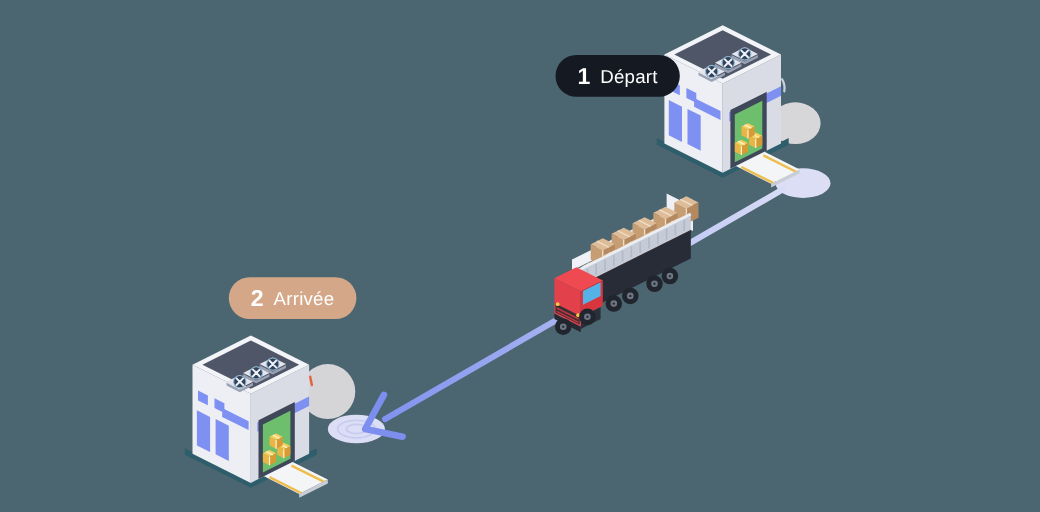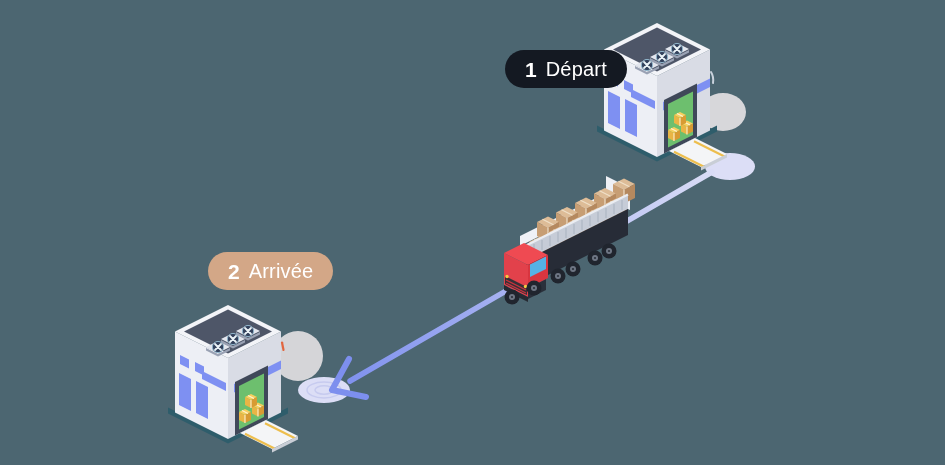--- a/index.html
+++ b/index.html
@@ -1,20 +1,20 @@
 <!DOCTYPE html>
 <html><head>
 <meta charset="utf-8">
 <style>
   html,body{margin:0;padding:0;}
   #stage{position:relative;width:945px;height:465px;overflow:hidden;background:#4C6671;font-family:"Liberation Sans",sans-serif;}
   #scene{position:absolute;left:0;top:0;}
   .badge{position:absolute;height:38px;border-radius:19px;display:inline-flex;align-items:center;padding:0 20px;gap:9px;box-sizing:border-box;}
   .badge .num{font-weight:700;font-size:21px;line-height:1;}
-  .badge .lbl{font-weight:400;font-size:20px;line-height:1;letter-spacing:.2px;}
+  .badge .lbl{font-weight:400;font-size:17px;line-height:1;letter-spacing:.2px;}
   #badge-depart{left:505px;top:50px;}
   #badge-arrivee{left:208px;top:252px;}
 </style>
 </head>
 <body>
 
 <div id="stage" style="background-color: rgb(76, 102, 113);">
 
 <svg id="scene" width="945" height="465" viewBox="0 0 945 465">
   <defs>

